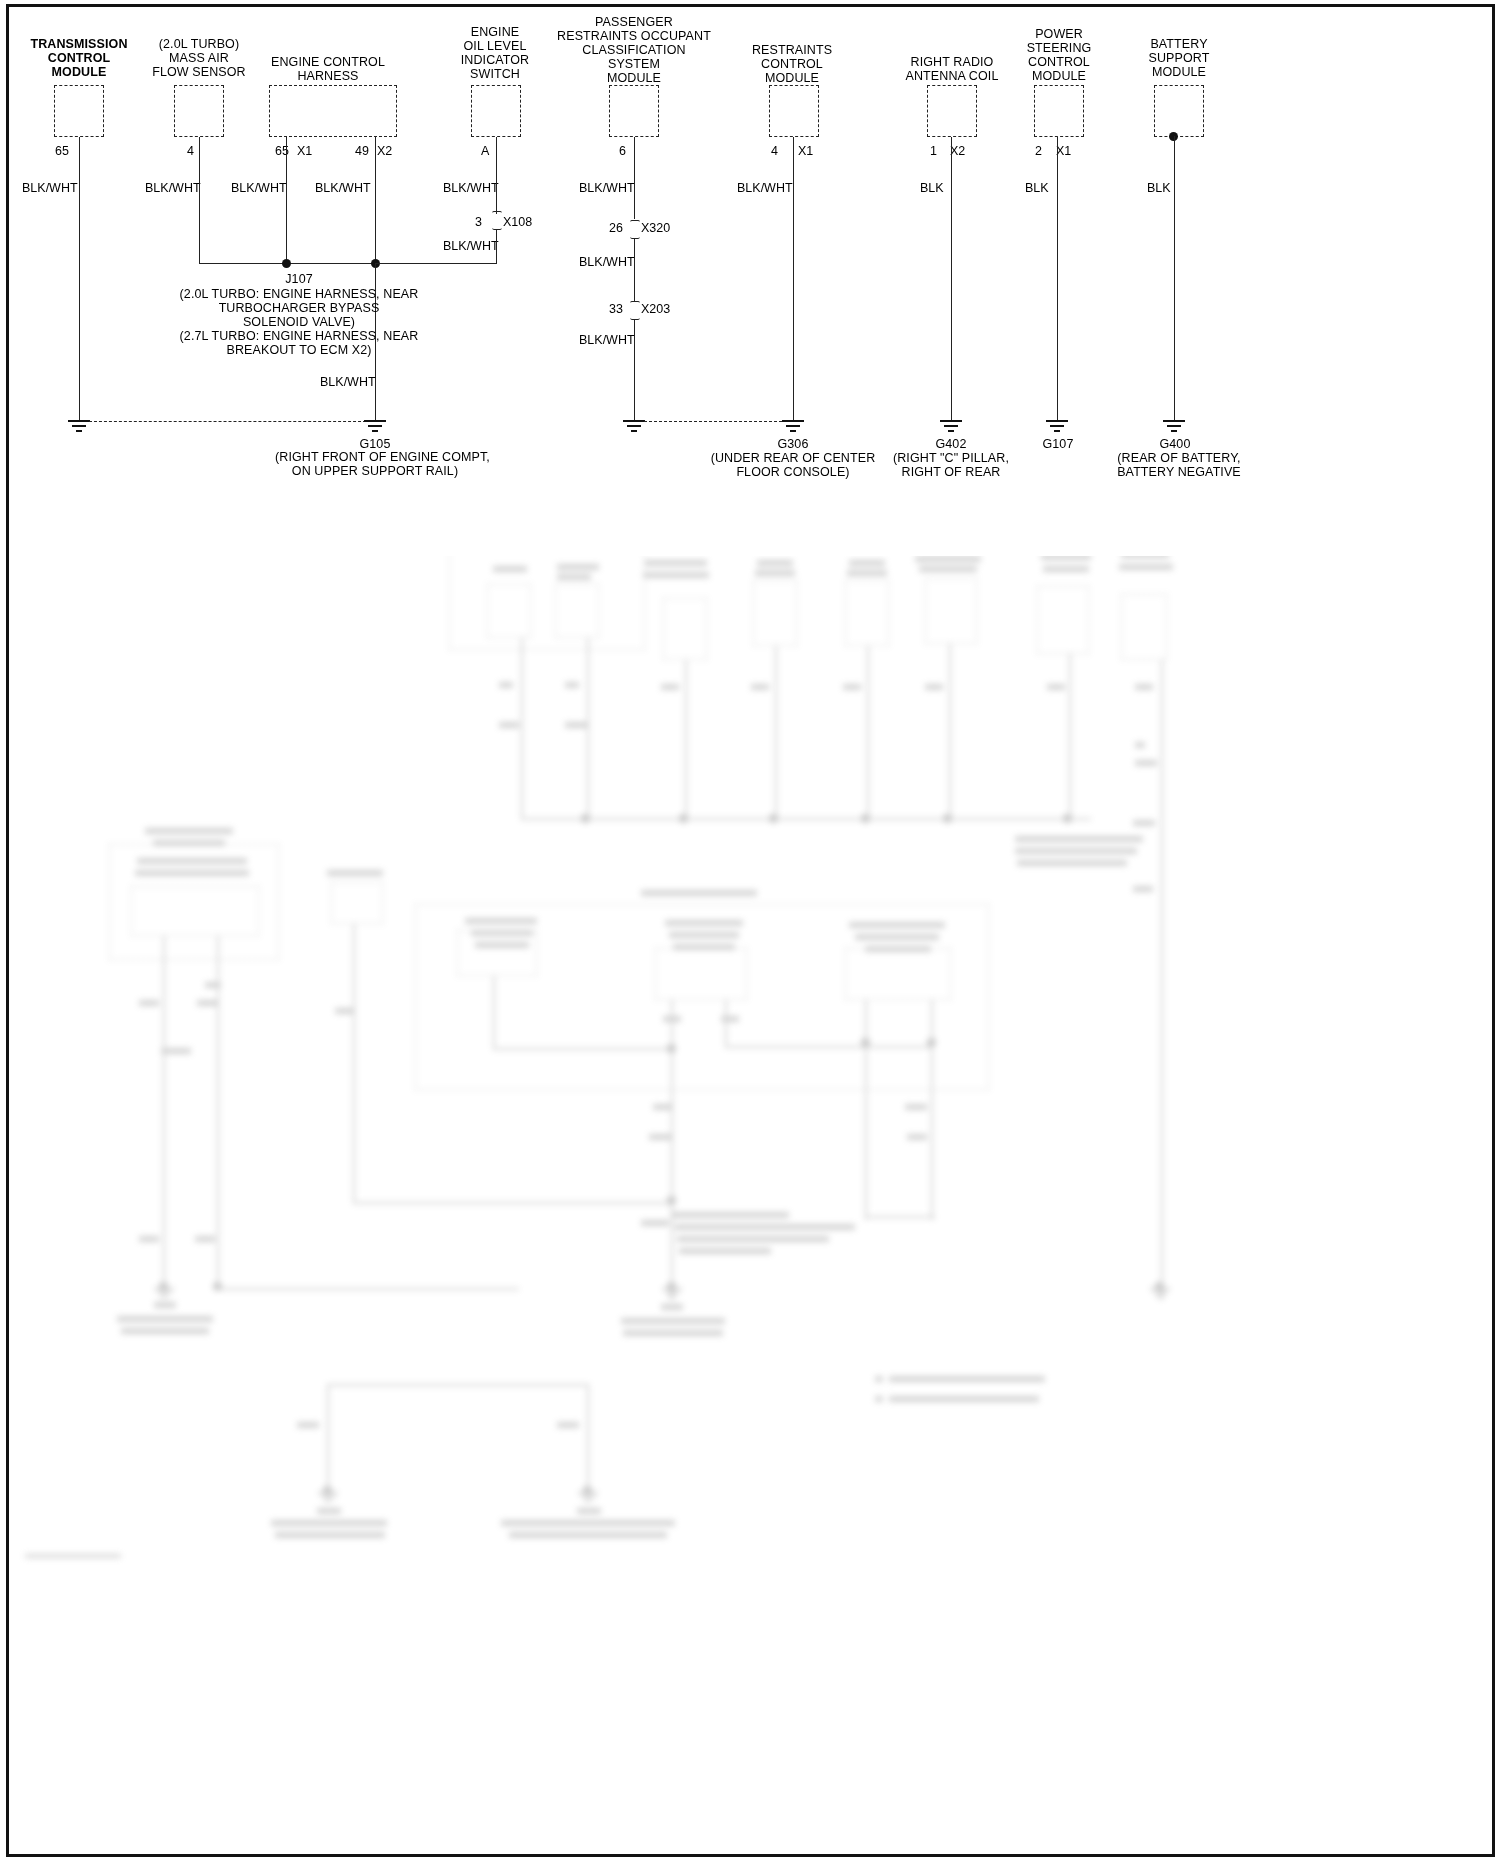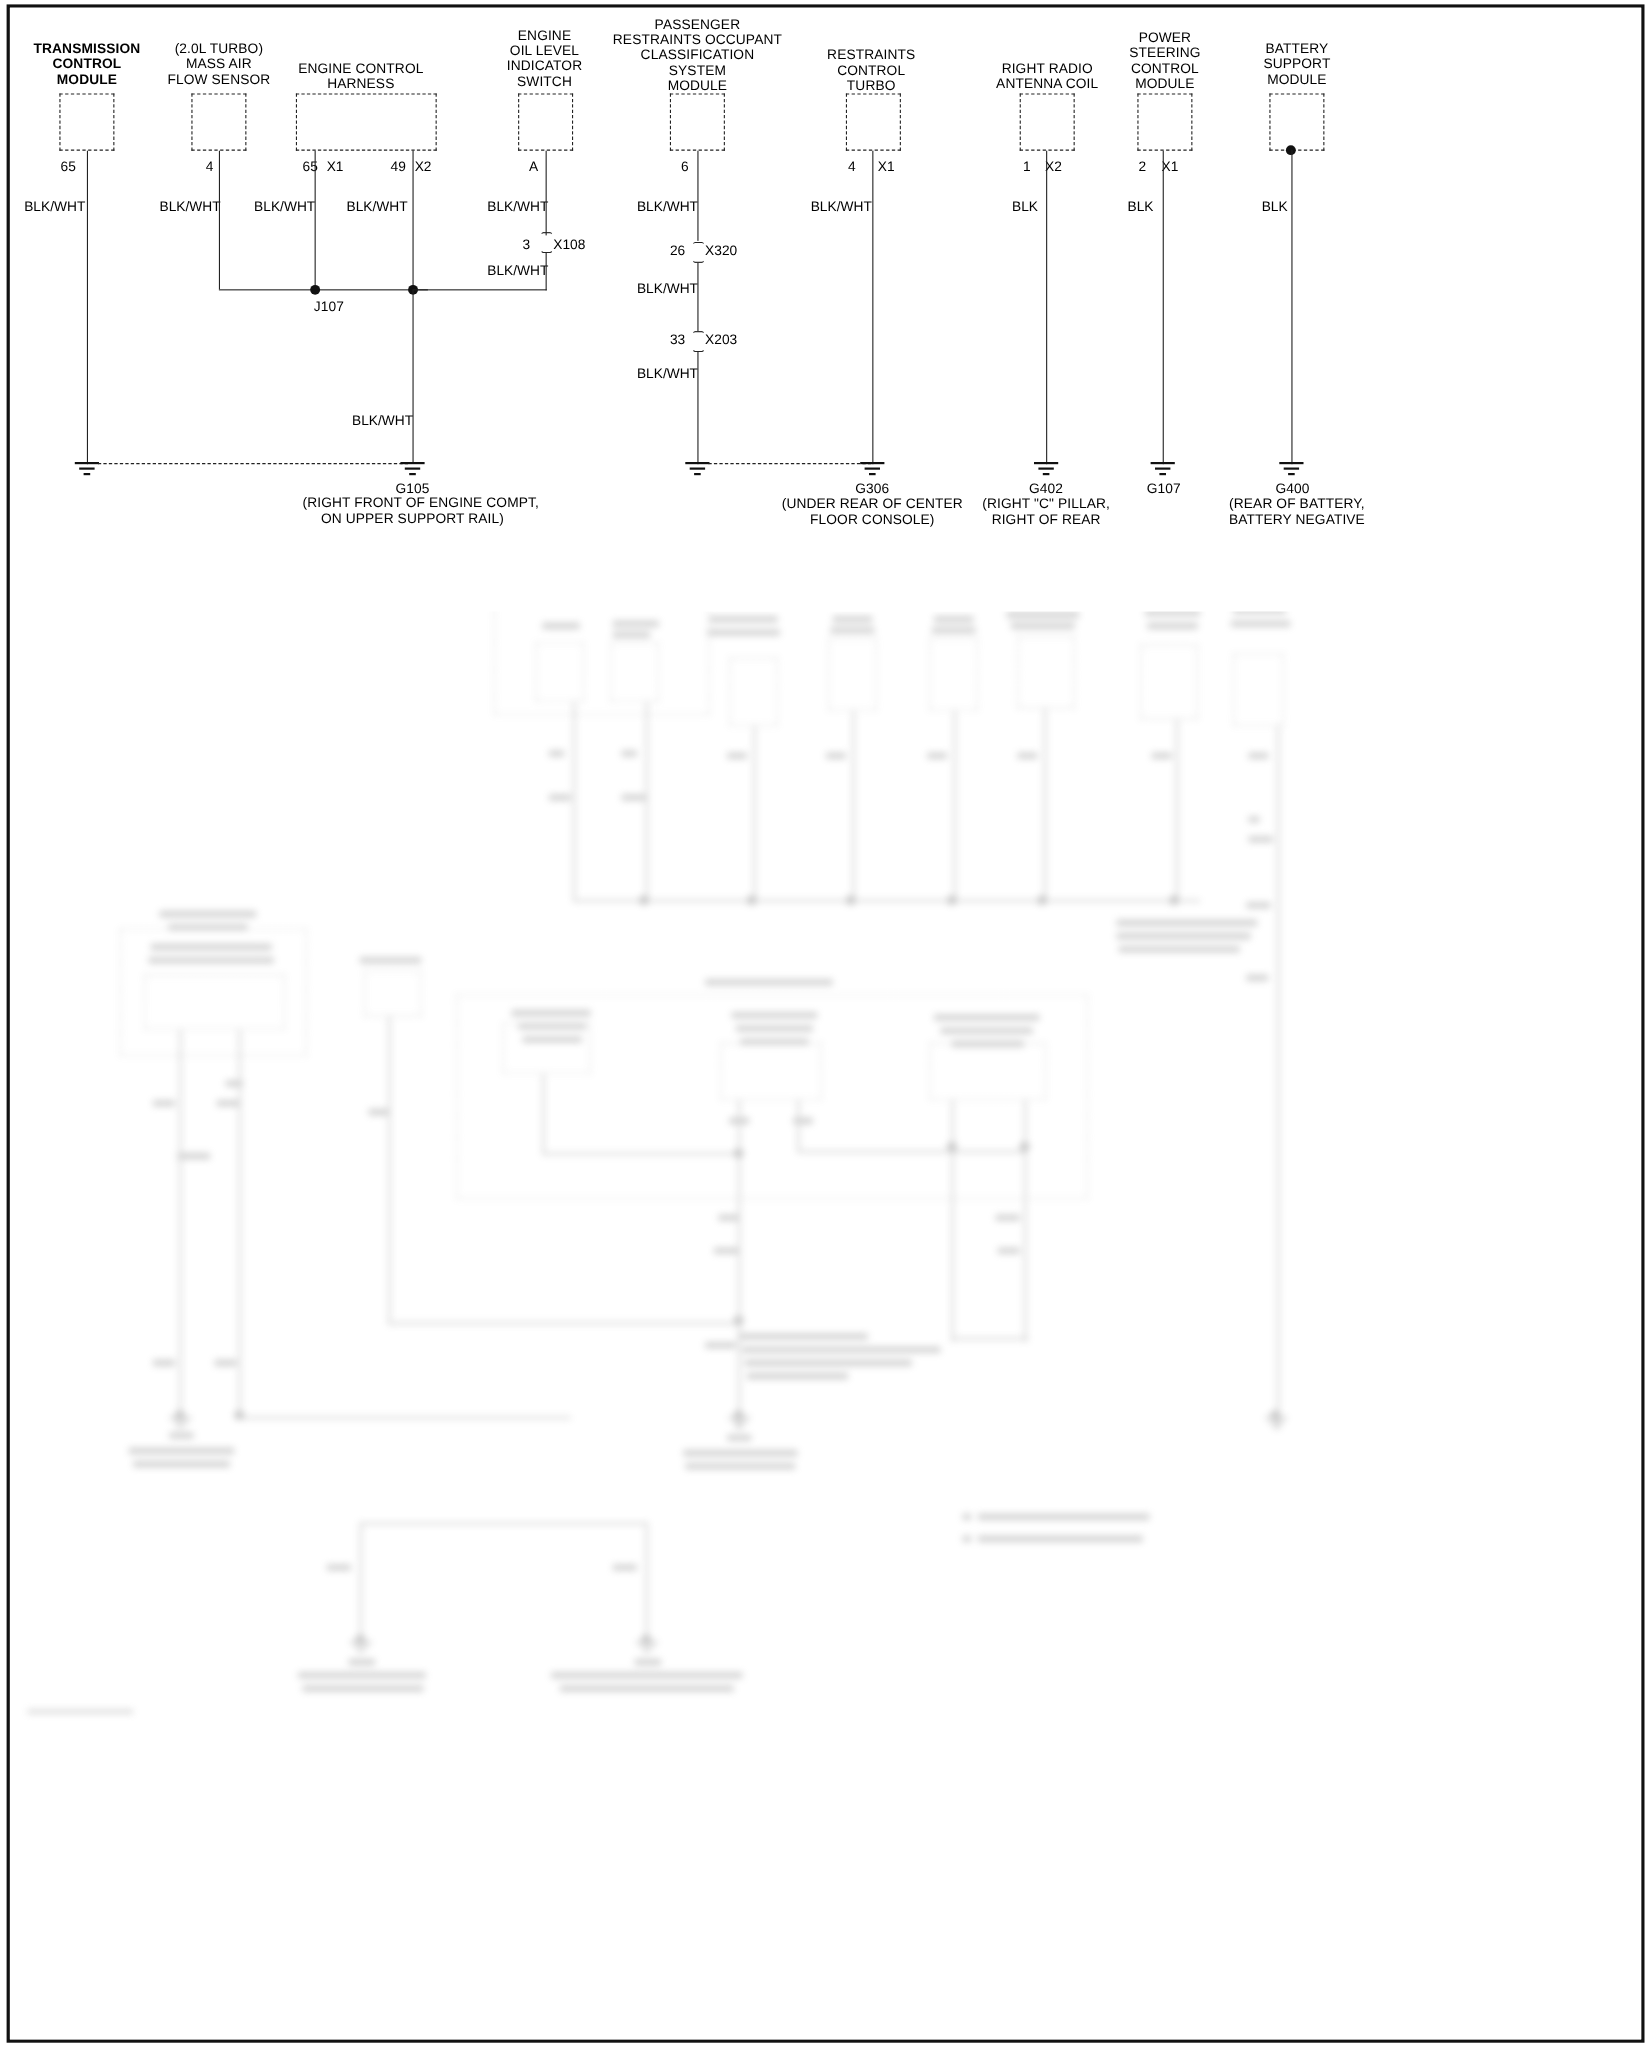--- a/index.html
+++ b/index.html
@@ -86,20 +86,25 @@
     <div class="pin" style="left:368px;top:137px;">X2</div>
     <div class="wirelbl" style="left:222px;top:174px;">BLK/WHT</div>
     <div class="wirelbl" style="left:306px;top:174px;">BLK/WHT</div>
     <div class="vline" style="left:277px;top:130px;height:126px;"></div>
     <div class="vline" style="left:366px;top:130px;height:126px;"></div>
     <div class="dot" style="left:273px;top:252px;"></div>
     <div class="dot" style="left:362px;top:252px;"></div>
     <div class="vline" style="left:366px;top:256px;height:158px;"></div>
 
     <div class="lbl" style="left:145px;top:265px;width:290px;text-align:center;">J107</div>
+    <div class="lbl" style="left:140px;top:280px;width:300px;text-align:center;">(2.0L TURBO: ENGINE HARNESS, NEAR
+TURBOCHARGER BYPASS
+SOLENOID VALVE)
+(2.7L TURBO: ENGINE HARNESS, NEAR
+BREAKOUT TO ECM X2)</div>
     <div class="wirelbl" style="left:311px;top:368px;">BLK/WHT</div>
 
     <div class="gnd" style="left:355px;top:413px;">
         <i class="b1"></i>
         <i class="b2"></i>
         <i class="b3"></i>
       </div>
     <div class="lbl" style="left:316px;top:430px;width:100px;">G105</div>
     <div class="lbl" style="left:266px;top:443px;width:200px;">(RIGHT FRONT OF ENGINE COMPT,
 ON UPPER SUPPORT RAIL)</div>
@@ -140,21 +145,21 @@
     <div class="vline" style="left:625px;top:313px;height:102px;"></div>
     <div class="gnd" style="left:614px;top:413px;">
         <i class="b1"></i>
         <i class="b2"></i>
         <i class="b3"></i>
       </div>
     <div class="dashline" style="left:635px;top:414px;width:148px;"></div>
 
     <div class="lbl" style="left:718px;top:36px;width:130px;">RESTRAINTS
 CONTROL
-TURBO</div>
+MODULE</div>
     <div class="conn" style="left:760px;top:78px;width:50px;height:52px;"></div>
     <div class="pin" style="left:762px;top:137px;">4</div>
     <div class="pin" style="left:789px;top:137px;">X1</div>
     <div class="wirelbl" style="left:728px;top:174px;">BLK/WHT</div>
     <div class="vline" style="left:784px;top:130px;height:285px;"></div>
     <div class="gnd" style="left:773px;top:413px;">
         <i class="b1"></i>
         <i class="b2"></i>
         <i class="b3"></i>
       </div>

